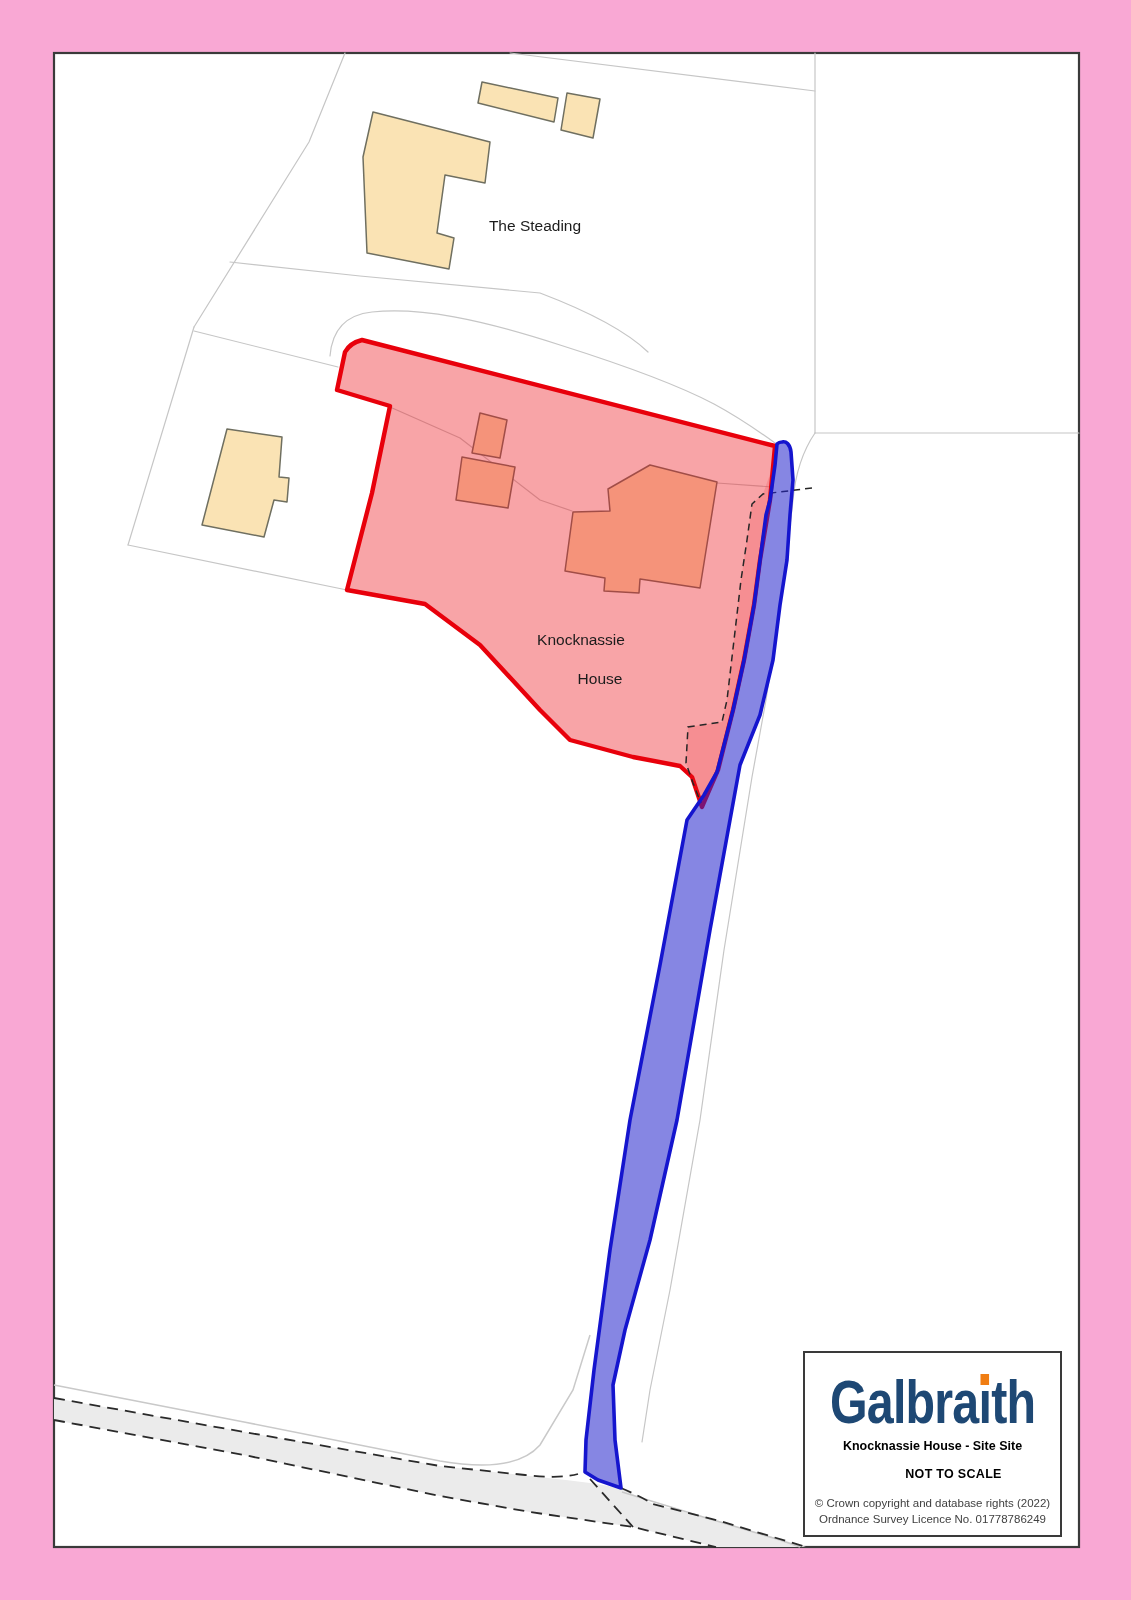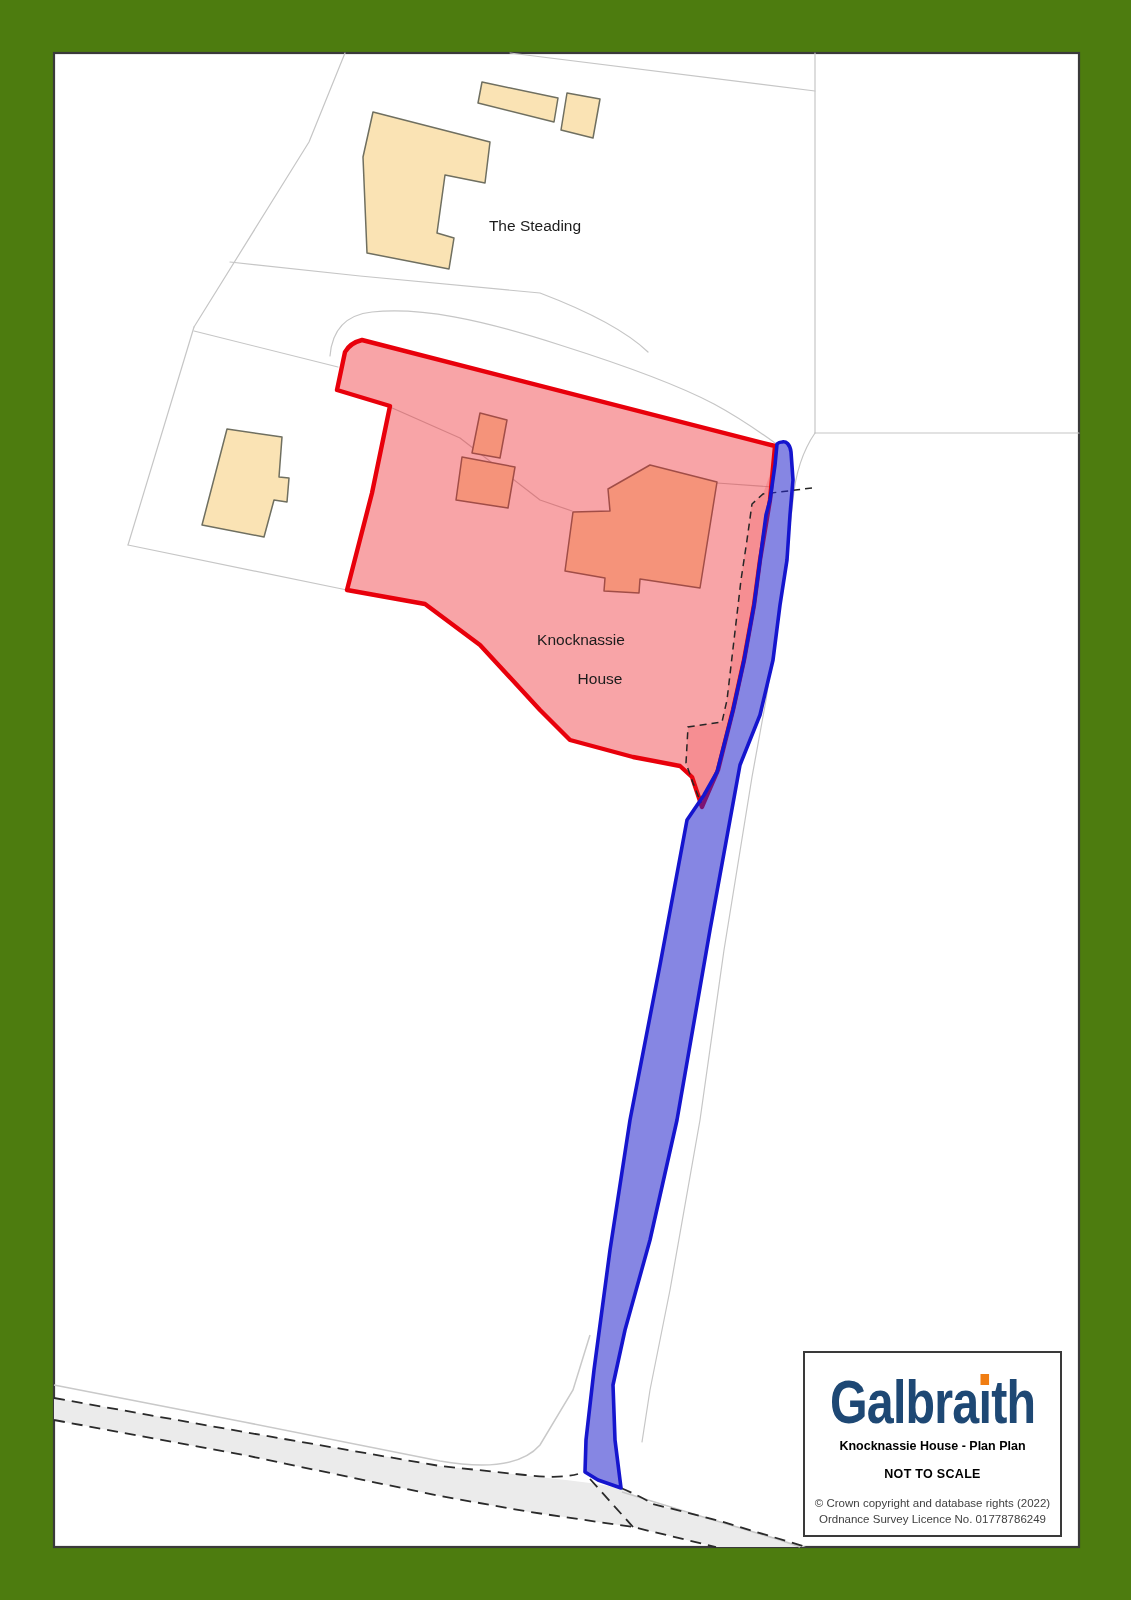--- a/index.html
+++ b/index.html
@@ -1,19 +1,19 @@
 <!DOCTYPE html>
 <html><head>
 <meta charset="utf-8">
 <style>
   html,body{margin:0;padding:0;background:#ffffff;}
   .stage{
     position:relative;
     width:1131px;height:1600px;
-    background:#4d7c0f;
+    background:#f9a8d4;
     font-family:"Liberation Sans", sans-serif;
     overflow:hidden;
   }
   .stage svg{position:absolute;left:0;top:0;}
   svg text{
     font-family:"Liberation Sans", sans-serif;
     font-size:15.5px;
   }
   
   .info-box{
@@ -48,20 +48,21 @@
   .box-title{
     position:absolute;left:0;top:86px;width:100%;
     text-align:center;
     font-size:12.5px;font-weight:bold;color:#000000;
   }
   .box-scale{
     position:absolute;left:0;top:114px;width:100%;
     text-align:center;
     font-size:12.5px;font-weight:bold;color:#000000;
     letter-spacing:0.3px;
+    padding-left:21px;
   }
   .box-copy{
     position:absolute;left:0;top:142px;width:100%;
     text-align:center;
     font-size:11.5px;line-height:16px;color:#3f3f3f;
   }
 </style>
 </head>
 <body>
 
@@ -120,21 +121,21 @@
     <text x="581" y="645" text-anchor="middle" fill="#1c1c1c">Knocknassie</text>
     <text x="600" y="684" text-anchor="middle" fill="#1c1c1c">House</text>
   </svg>
 
   <div class="info-box">
     <div class="logo-row">
       <span class="logo-text" style="color: rgb(30, 72, 116);">
         <span class="logo-navy">Galbra</span><span class="logo-i"><span>ı</span><span class="logo-dot" style="background: rgb(240, 125, 18);"></span></span><span>th</span>
       </span>
     </div>
-    <div class="box-title">Knocknassie House - Plan Plan</div>
+    <div class="box-title">Knocknassie House - Site Site</div>
     <div class="box-scale">NOT TO SCALE</div>
     <div class="box-copy">
       <div>© Crown copyright and database rights (2022)</div>
       <div>Ordnance Survey Licence No. 01778786249</div>
     </div>
   </div>
 
 </div>
 
 </body></html>

